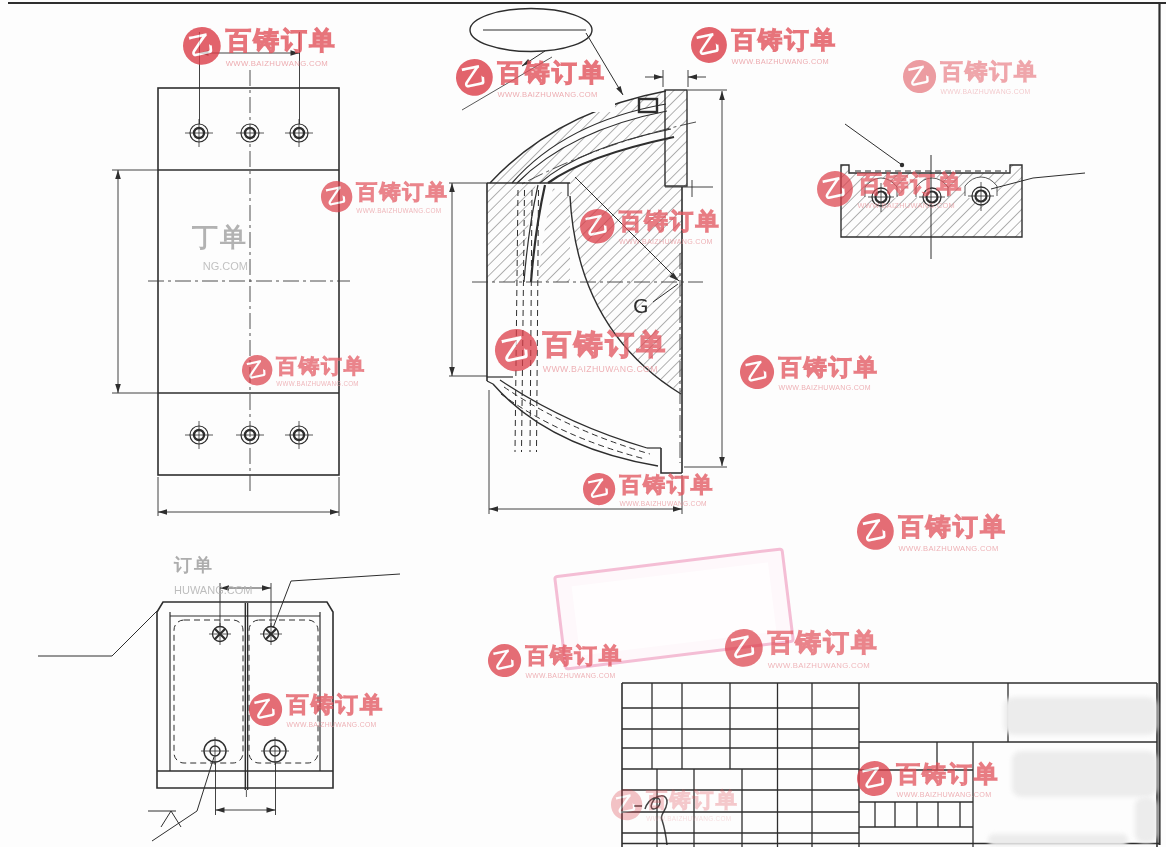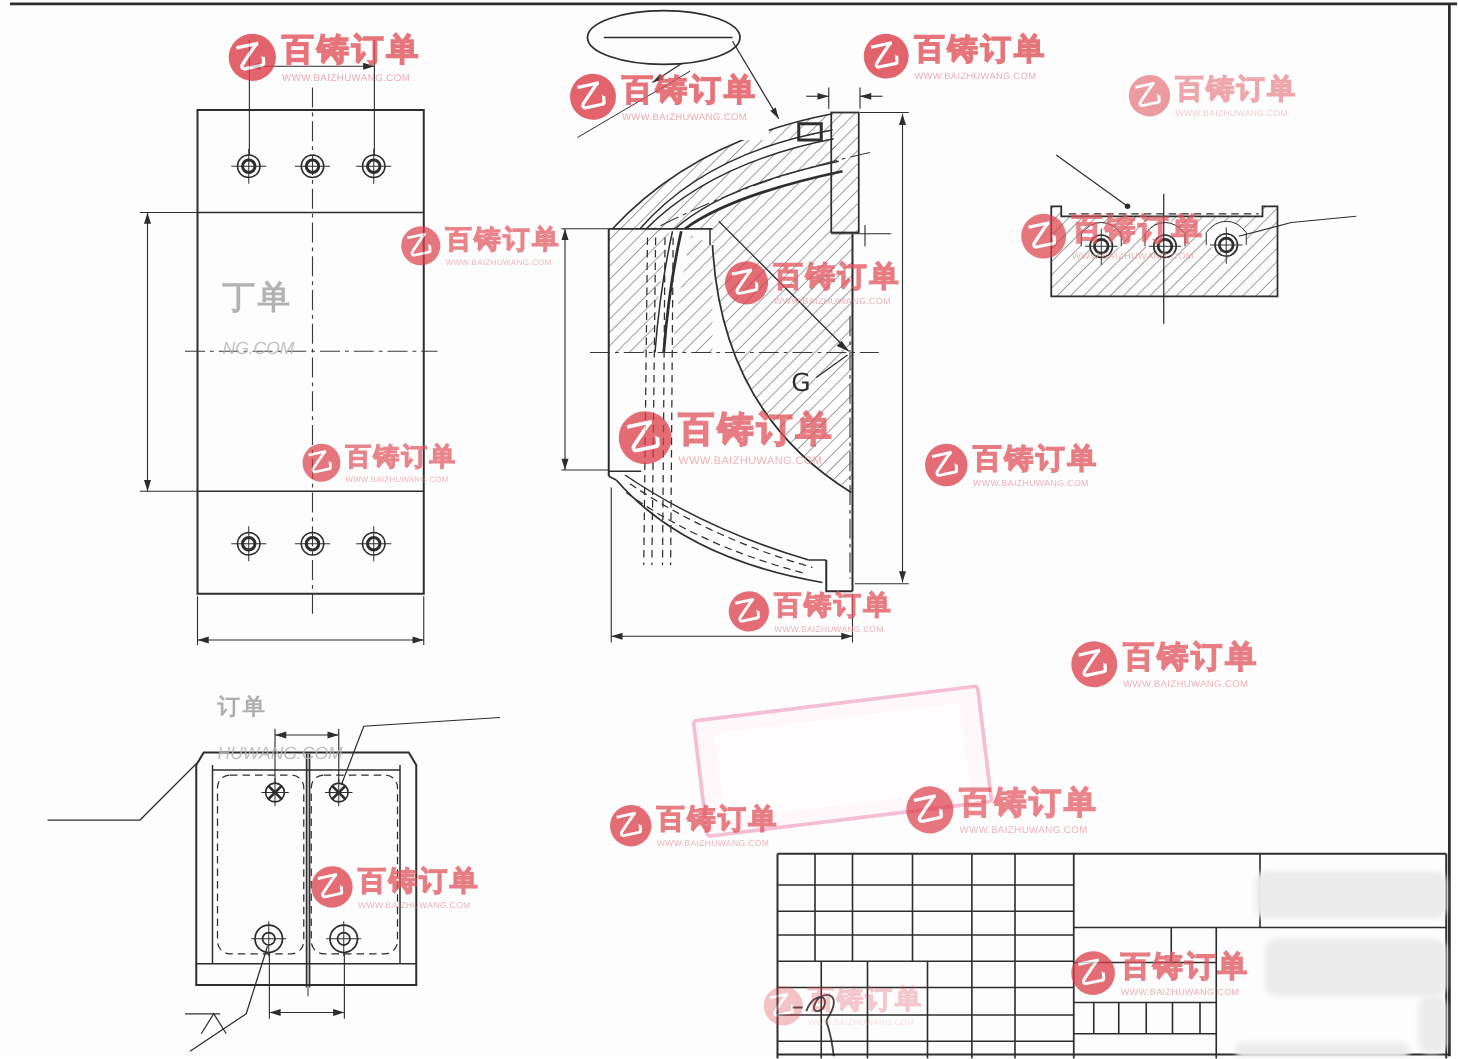--- a/index.html
+++ b/index.html
@@ -21,21 +21,21 @@
   .wm{position:absolute;display:flex;align-items:flex-start;gap:6px;transform-origin:0 0;
       transform:scale(var(--s,1));pointer-events:none;white-space:nowrap;}
   .wm-logo{width:46px;height:46px;border-radius:50%;background:#dc3d48;color:#ffffff;
       font-weight:bold;font-size:29px;display:flex;align-items:center;justify-content:center;
       transform:rotate(-12deg);font-family:"DejaVu Sans",sans-serif;flex:0 0 auto;}
   .wm-brand{font-size:31px;font-weight:700;letter-spacing:3px;line-height:1.05;
       color:#fcecee;-webkit-text-stroke:1.4px #e2525b;font-family:"DejaVu Sans",sans-serif;}
   .wm-url{font-size:9.5px;color:#e9989e;letter-spacing:.4px;margin-top:3px;font-weight:400;}
   .wm-gray{position:absolute;pointer-events:none;white-space:nowrap;}
   .wm-gray .t{font-size:26px;font-weight:700;color:#a0a0a0;letter-spacing:2px;line-height:1;}
-  .wm-gray .u{font-size:14px;color:#b3b3b3;margin-top:20px;font-style:italic;}
+  .wm-gray .u{font-size:11px;color:#b3b3b3;margin-top:10px;}
   
   .stamp{position:absolute;left:558px;top:561px;width:226px;height:90px;
       border:3px solid #f4bed5;background:rgba(255,238,246,.38);border-radius:4px;
       transform:rotate(-7deg);}
   .stamp-inner{position:absolute;left:14px;top:10px;right:14px;bottom:10px;
       background:rgba(255,255,255,.65);}
   
   .blob{position:absolute;background:#ececec;border-radius:9px;filter:blur(2px);}
 </style>
 </head>
@@ -434,21 +434,21 @@
 </div>
 <div class="wm" style="left:857px;top:761px;--s:.76;opacity:.75;">
   <span class="wm-logo">乙</span>
   <span><span class="wm-brand">百铸订单</span><br><span class="wm-url">WWW.BAIZHUWANG.COM</span></span>
 </div>
 <div class="wm" style="left:611px;top:789px;--s:.68;opacity:.3;">
   <span class="wm-logo">乙</span>
   <span><span class="wm-brand">百铸订单</span><br><span class="wm-url">WWW.BAIZHUWANG.COM</span></span>
 </div>
 
-<div class="wm-gray" style="left:178px;top:224px;opacity:.8;">
+<div class="wm-gray" style="left:192px;top:224px;opacity:.8;text-align:right;">
   <div class="t">丁单</div>
   <div class="u">NG.COM</div>
 </div>
 <div class="wm-gray" style="left:174px;top:556px;opacity:.85;">
   <div class="t" style="font-size:18px;">订单</div>
   <div class="u">HUWANG.COM</div>
 </div>
 
 </div>
 

